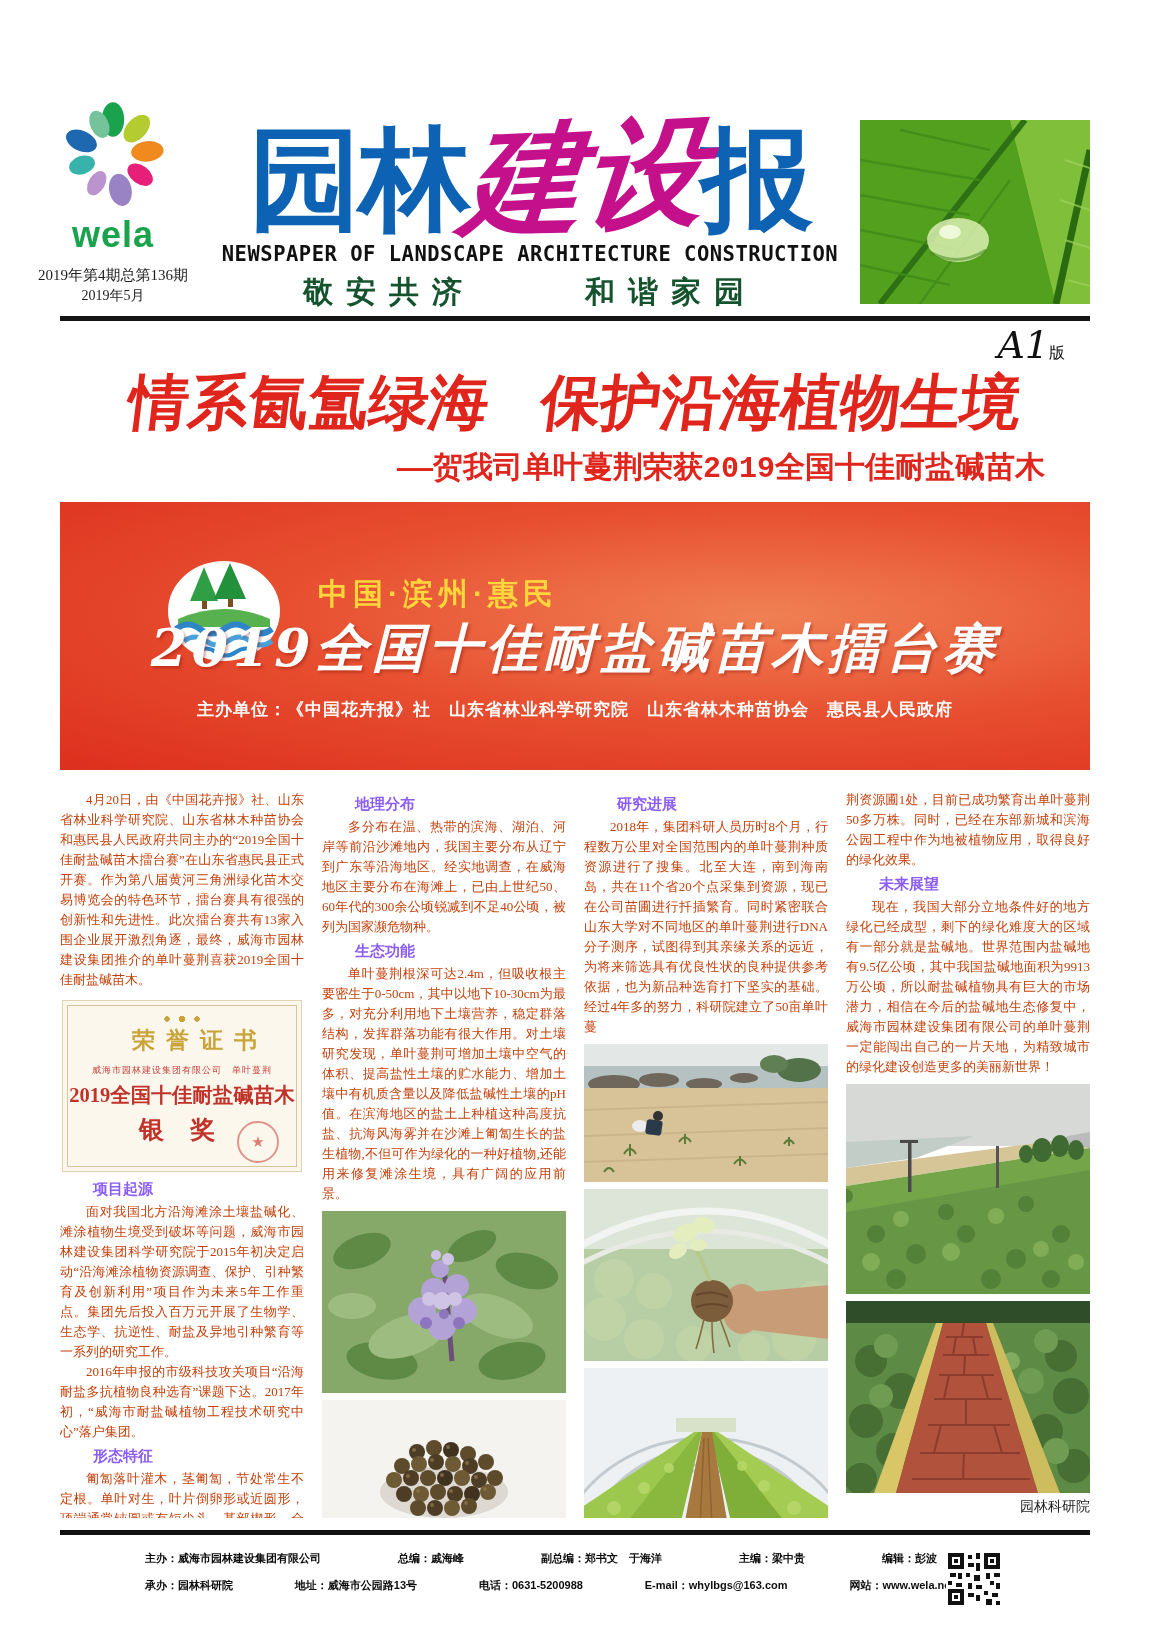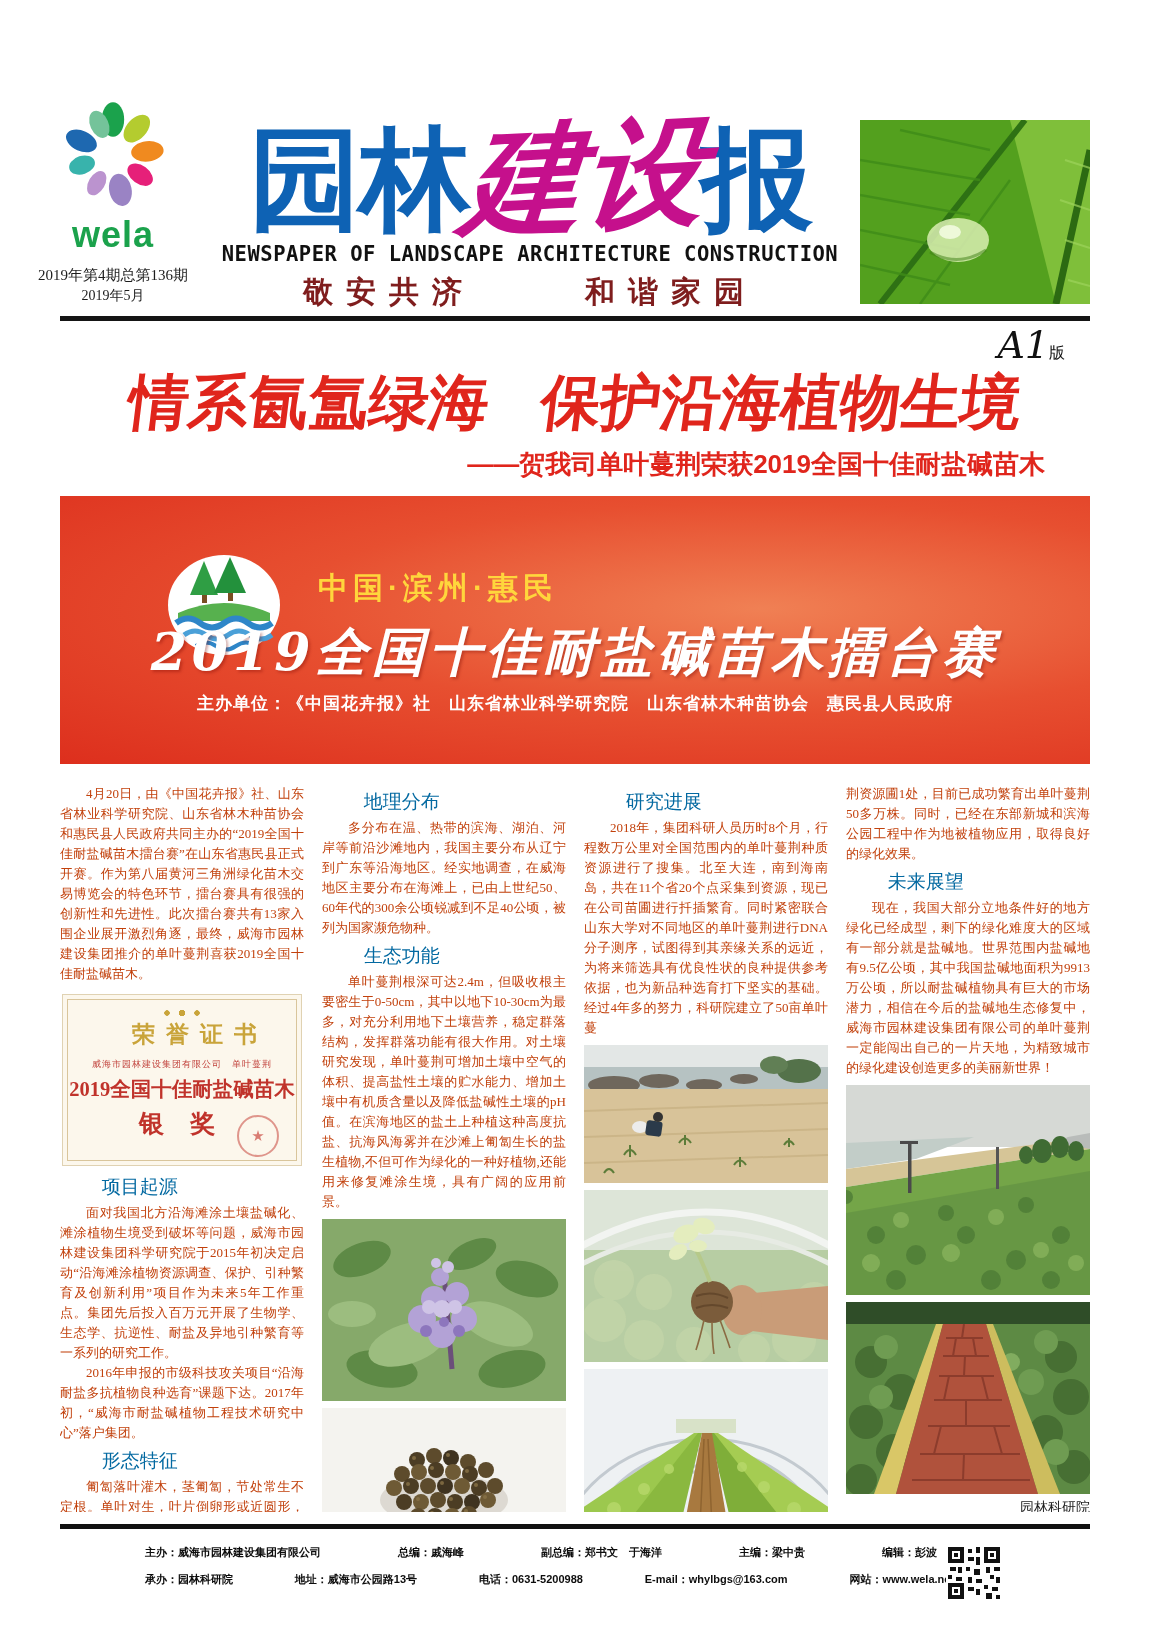--- a/index.html
+++ b/index.html
@@ -19,56 +19,56 @@
   .issue2{ font-size:14px; margin-top:2px; }
   .mast-center{ position:absolute; left:205px; width:650px; top:70px; text-align:center; }
   .paper-title{ display:flex; justify-content:center; align-items:flex-end; height:150px; }
   .t-blue{ color:#0e62b4; font-weight:bold; font-size:112px; line-height:1;
     font-family:"Liberation Sans","DejaVu Sans",sans-serif; letter-spacing:-2px;}
   .t-brush{ color:#c5108c; font-weight:bold; font-style:italic; font-size:120px; line-height:1;
     font-family:"DejaVu Serif","Liberation Serif",serif; transform:skewX(-8deg) rotate(-3deg); margin:0 -4px; }
   .subtitle-en{ margin-top:6px; font-family:"DejaVu Sans Mono","Liberation Mono",monospace;
     font-weight:bold; font-size:20.5px; letter-spacing:0.5px; color:#111; white-space:nowrap;}
   .slogan{ display:flex; justify-content:center; gap:110px; margin-top:6px;
-    color:#7f1d1d; font-weight:bold; font-size:30px; letter-spacing:13px;
+    color:#14532d; font-weight:bold; font-size:30px; letter-spacing:13px;
     font-family:"Liberation Sans","DejaVu Sans",sans-serif;}
   .mast-right{ position:absolute; right:60px; top:104px; width:230px; height:184px; }
 
   .top-rule{ margin:0 60px; border-top:5px solid #151515; }
   .edition{ margin:2px 85px 0 60px; text-align:right; height:44px; }
   .edition .code{ font-family:"DejaVu Serif","Liberation Serif",serif; font-style:italic;
      font-size:38px; color:#111; }
   .edition .suffix{ font-size:16px; color:#111; }
 
   
   .headline{ display:flex; justify-content:center; gap:52px; color:#e0251c;
     font-weight:bold; font-size:60px; line-height:1.2; transform:skewX(-7deg);
     font-family:"Liberation Serif","DejaVu Serif",serif; }
   .subheadline{ margin:8px 105px 0 0; text-align:right; color:#e0251c;
-    font-weight:bold; font-size:26px; font-family:Liberation Sans, sans-serif; }
+    font-weight:bold; font-size:30px; font-family:Liberation Mono, monospace; }
 
   
   .banner{ position:relative; margin:14px 60px 0; height:268px; overflow:hidden;
     background:radial-gradient(ellipse at 68% 42%, #f08054 0%, #e74f30 48%, #dd2f1d 100%); }
   .banner-logo{ position:absolute; left:100px; top:52px; }
   .banner-location{ position:absolute; left:258px; top:72px; color:#ffd63c; font-weight:bold;
     font-size:30px; letter-spacing:5px; font-family:"Liberation Sans","DejaVu Sans",sans-serif;}
-  .banner-title{ position:absolute; left:0; right:0; top:122px; text-align:center; color:#ffffff;
+  .banner-title{ position:absolute; left:0; right:0; top:112px; text-align:center; color:#ffffff;
     font-weight:bold; font-style:italic; font-size:52px; letter-spacing:5px;
     font-family:"DejaVu Serif","Liberation Serif",serif; text-shadow:2px 2px 3px rgba(120,10,0,.35);}
   .banner-org{ position:absolute; left:0; right:0; top:196px; text-align:center; color:#ffffff;
     font-weight:bold; font-size:17px; letter-spacing:1px;
     font-family:"Liberation Sans","DejaVu Sans",sans-serif;}
 
   
   .columns{ display:flex; gap:18px; margin:20px 60px 0; height:728px; overflow:hidden; }
   .col{ width:244px; flex:0 0 244px; overflow:hidden; }
   .col p{ font-size:13px; line-height:20px; text-align:justify; text-indent:2em; color:#c2410c; }
   .col p.noindent{ text-indent:0; }
-  .col h3{ font-size:19px; font-weight:normal; color:#0369a1; text-indent:2.2em;
+  .col h3{ font-size:15px; font-weight:bold; color:#8b5cf6; text-indent:2.2em;
     margin:5px 0 3px; font-family:"Liberation Sans","DejaVu Sans",sans-serif; }
   .photo{ display:block; margin-top:7px; }
   .caption{ text-align:right; font-size:14px; margin-top:5px; text-indent:0; }
 
   
   .certificate{ position:relative; margin:10px 2px 8px; height:172px;
     background:#fcf7ec; border:1px solid #e0d2b2;
     box-shadow: inset 0 0 0 4px #fcf7ec, inset 0 0 0 5px #d9c59b; text-align:center; }
   .cert-orn{ width:46px; height:8px; margin:14px auto 0; border-radius:4px;
     background:radial-gradient(circle at 8px 4px,#c9a43a 2.5px,transparent 3px),

